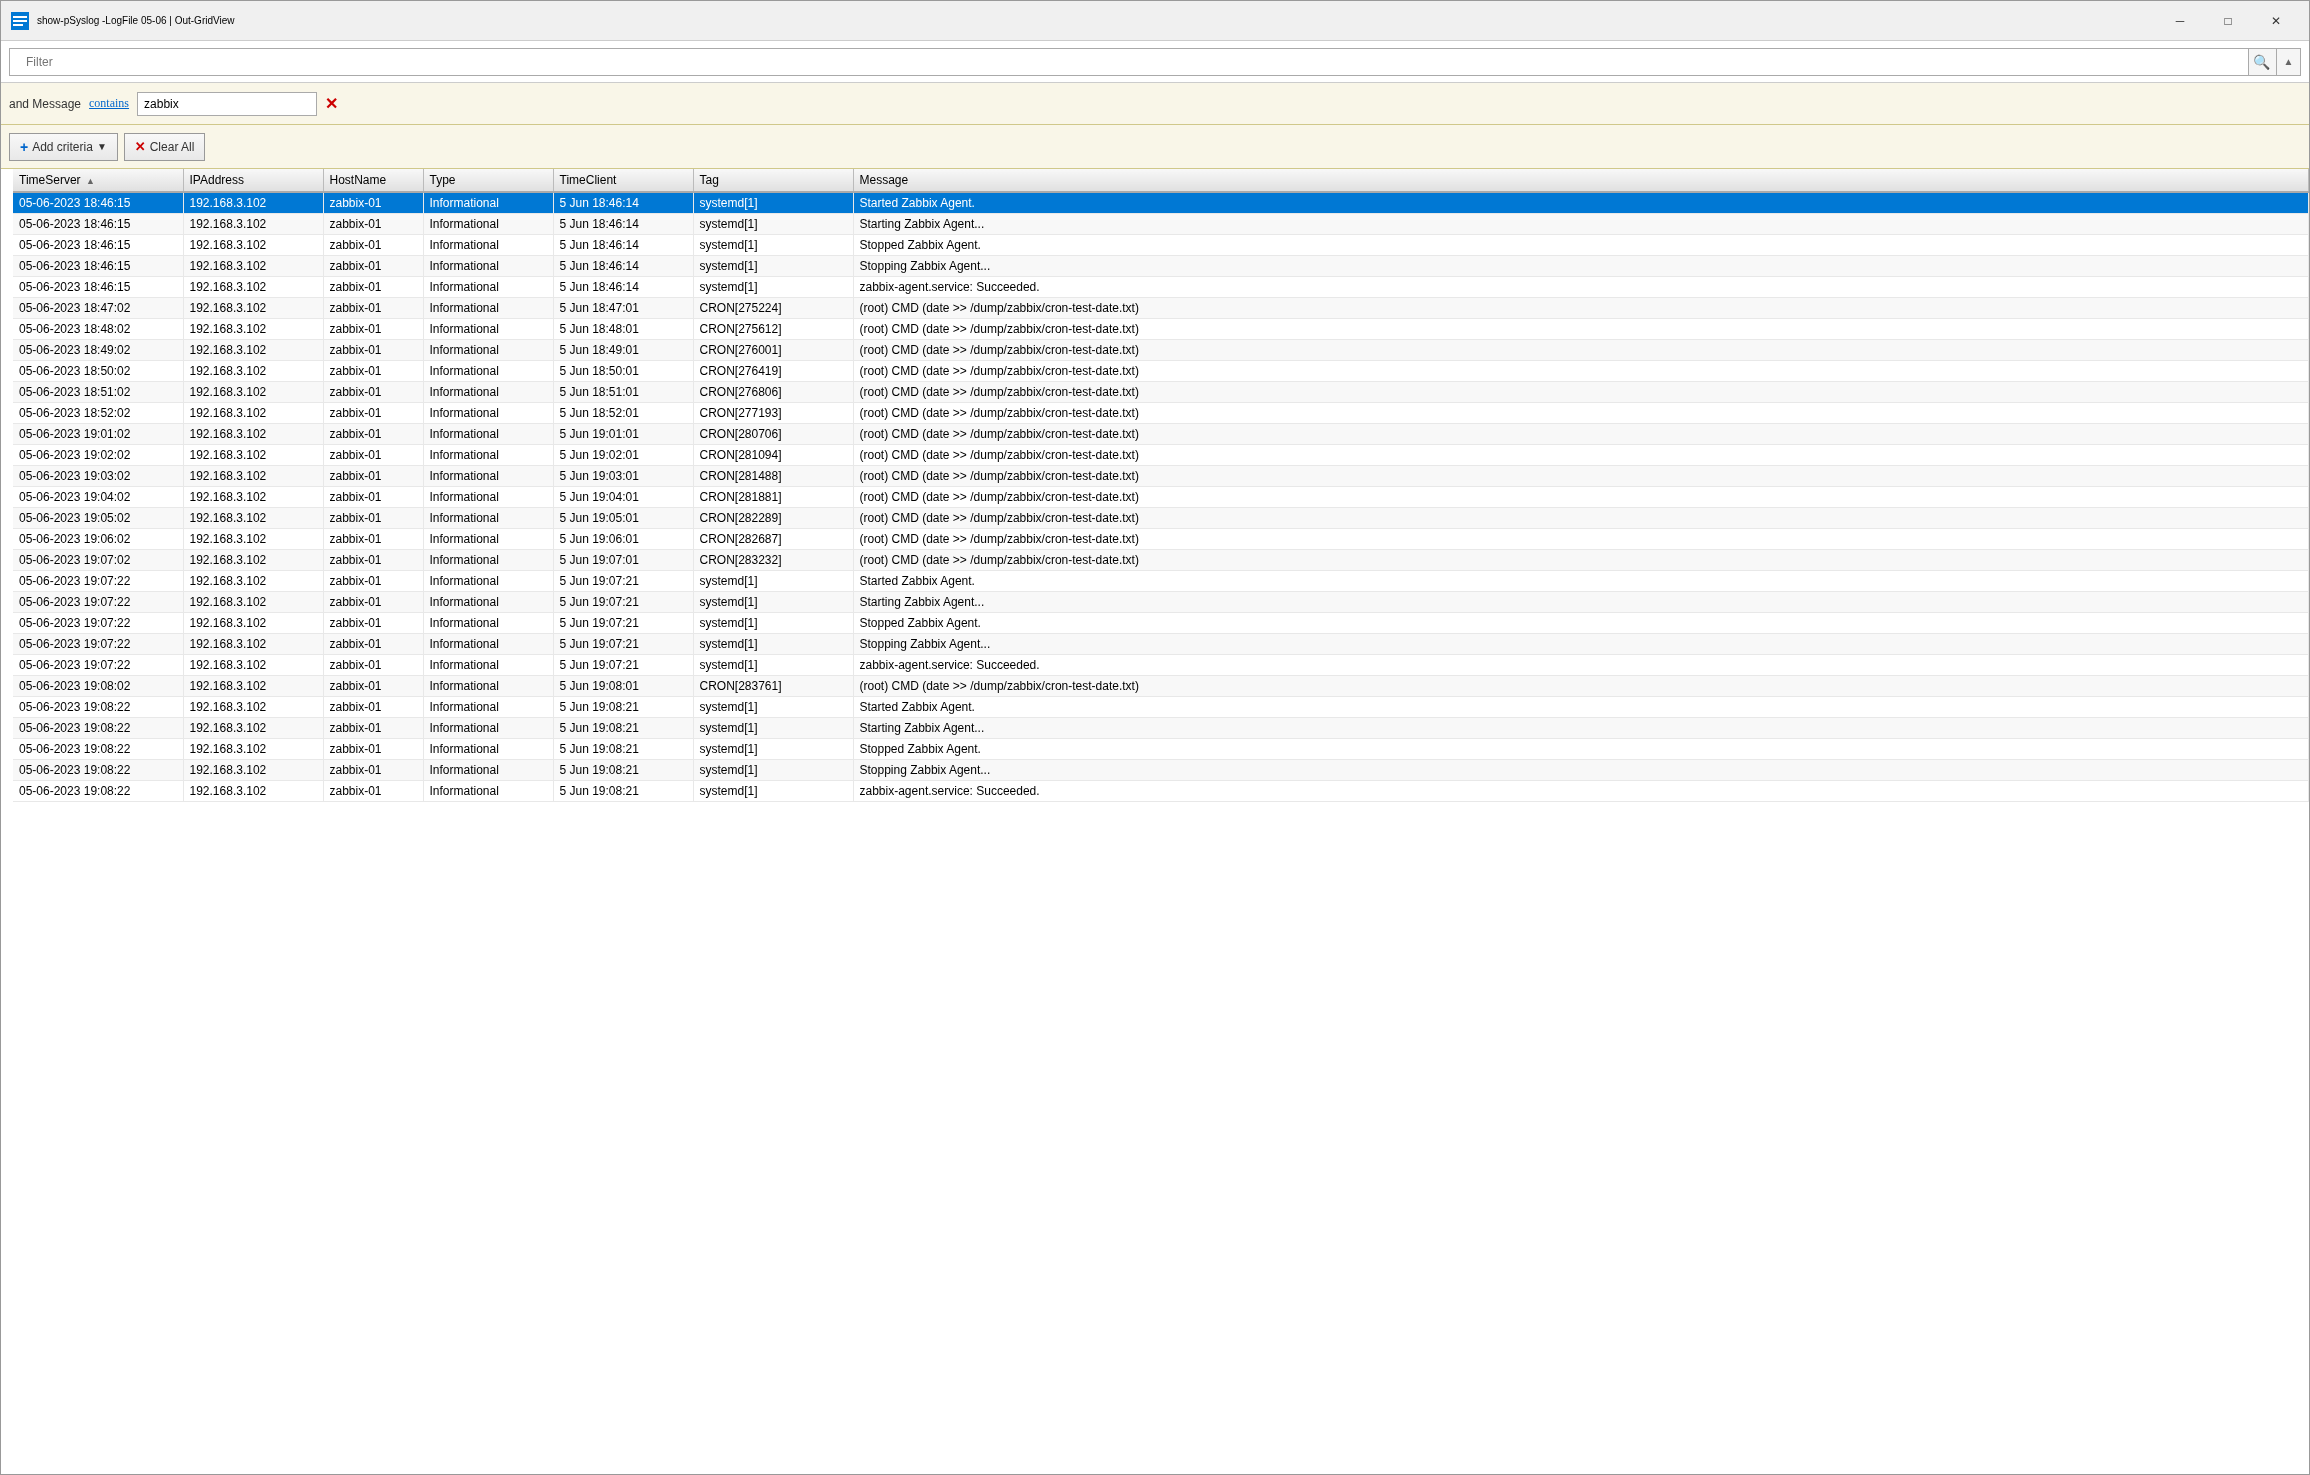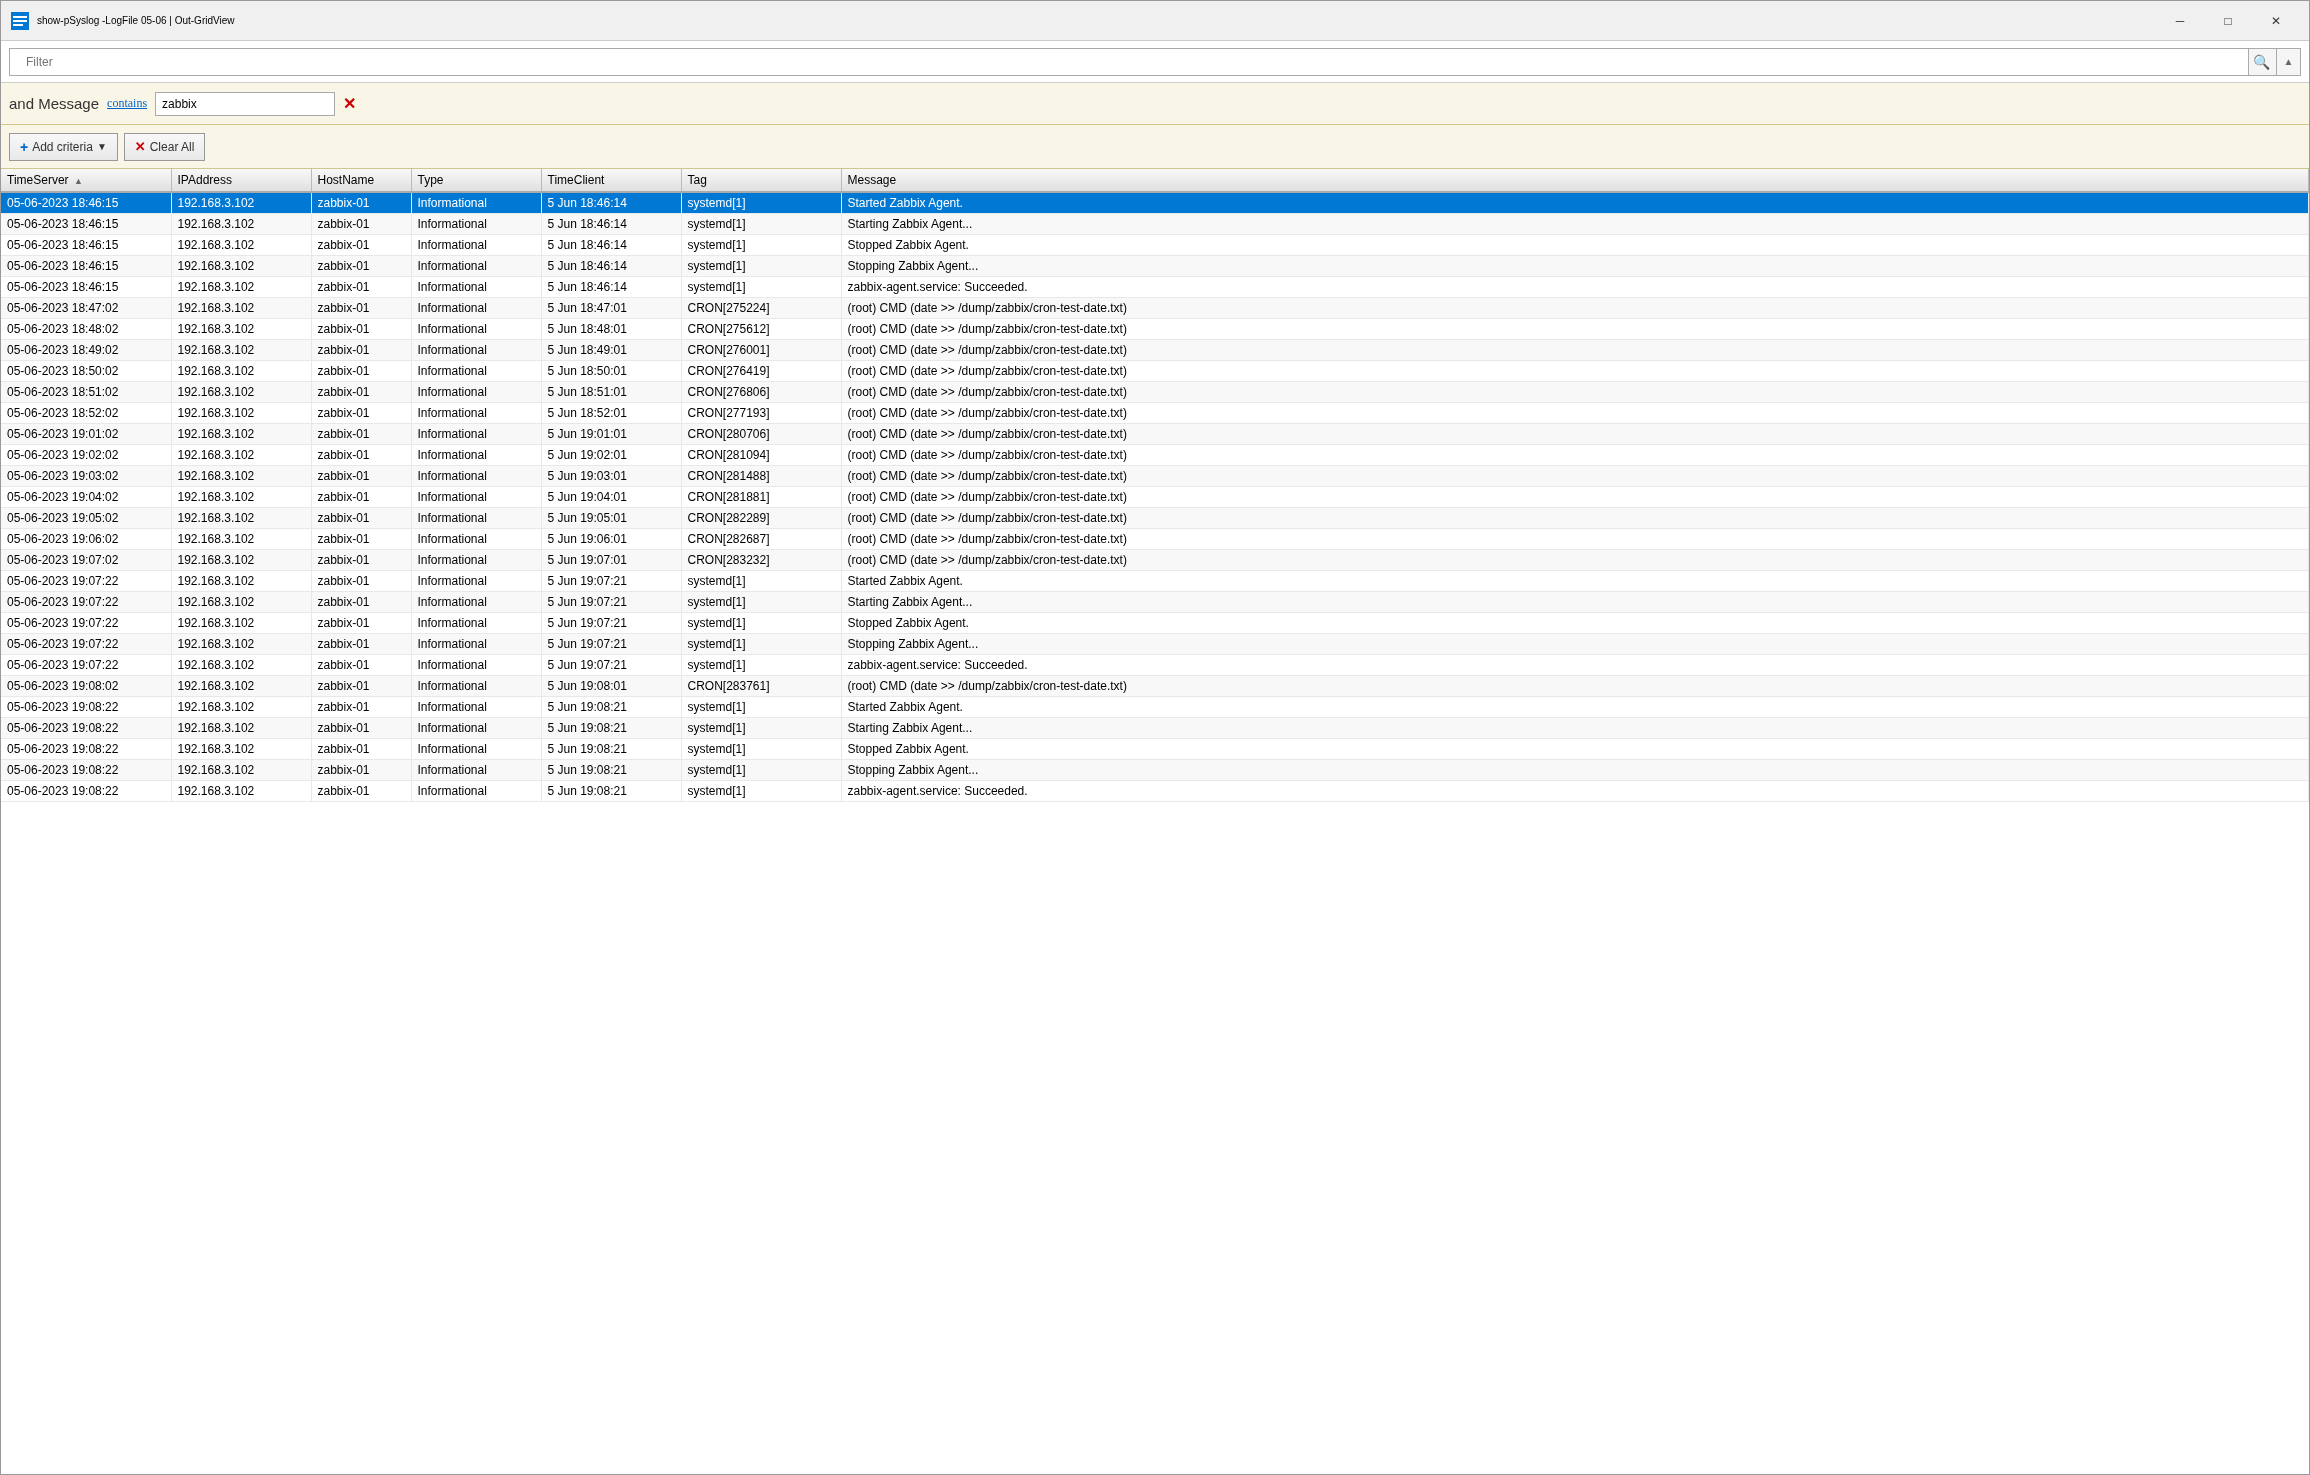--- a/index.html
+++ b/index.html
@@ -109,21 +109,21 @@
       height: 42px;
       display: flex;
       align-items: center;
       padding: 0 8px;
       background: #f9f6e8;
       border-bottom: 1px solid #d0c88a;
       flex-shrink: 0;
       gap: 8px;
     }
     .criteria-label {
-      font-size: 15px;
+      font-size: 12px;
       color: #333;
     }
     .criteria-contains {
       color: #0066cc;
       font-size: 12px;
       cursor: pointer;
       text-decoration: underline;
       font-family: Liberation Serif, serif;
     }
     .criteria-value-input {
@@ -176,20 +176,21 @@
       flex: 1;
       overflow: hidden;
       display: flex;
       flex-direction: column;
       position: relative;
     }
     .table-scroll {
       flex: 1;
       overflow-y: scroll;
       overflow-x: hidden;
+      padding-left: 12px;
     }
     table {
       width: 100%;
       border-collapse: collapse;
       table-layout: fixed;
     }
     thead {
       position: sticky;
       top: 0;
       z-index: 10;

